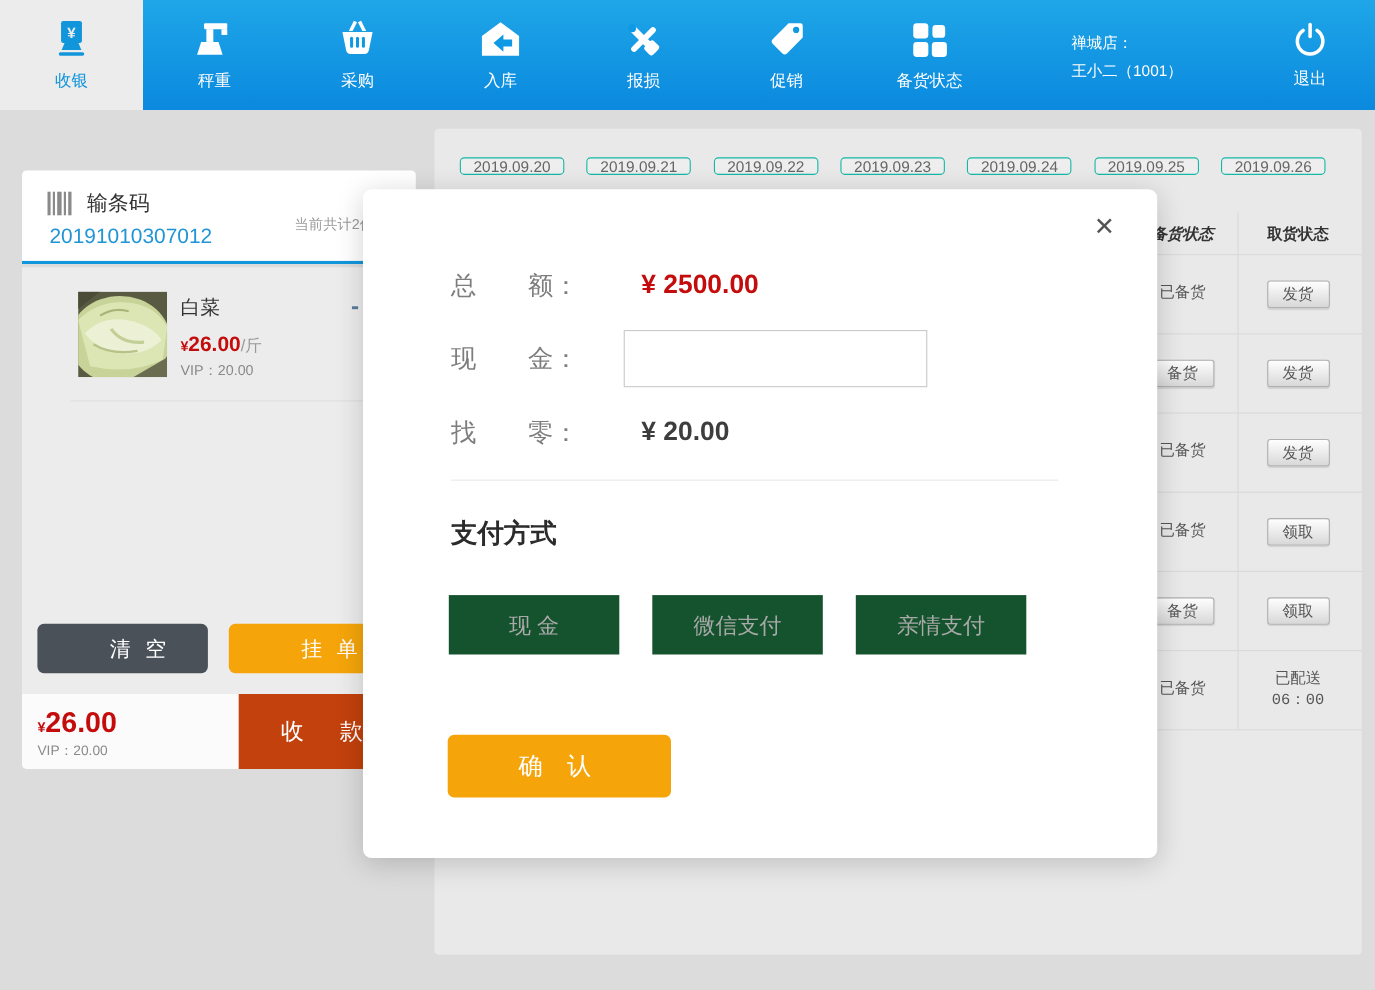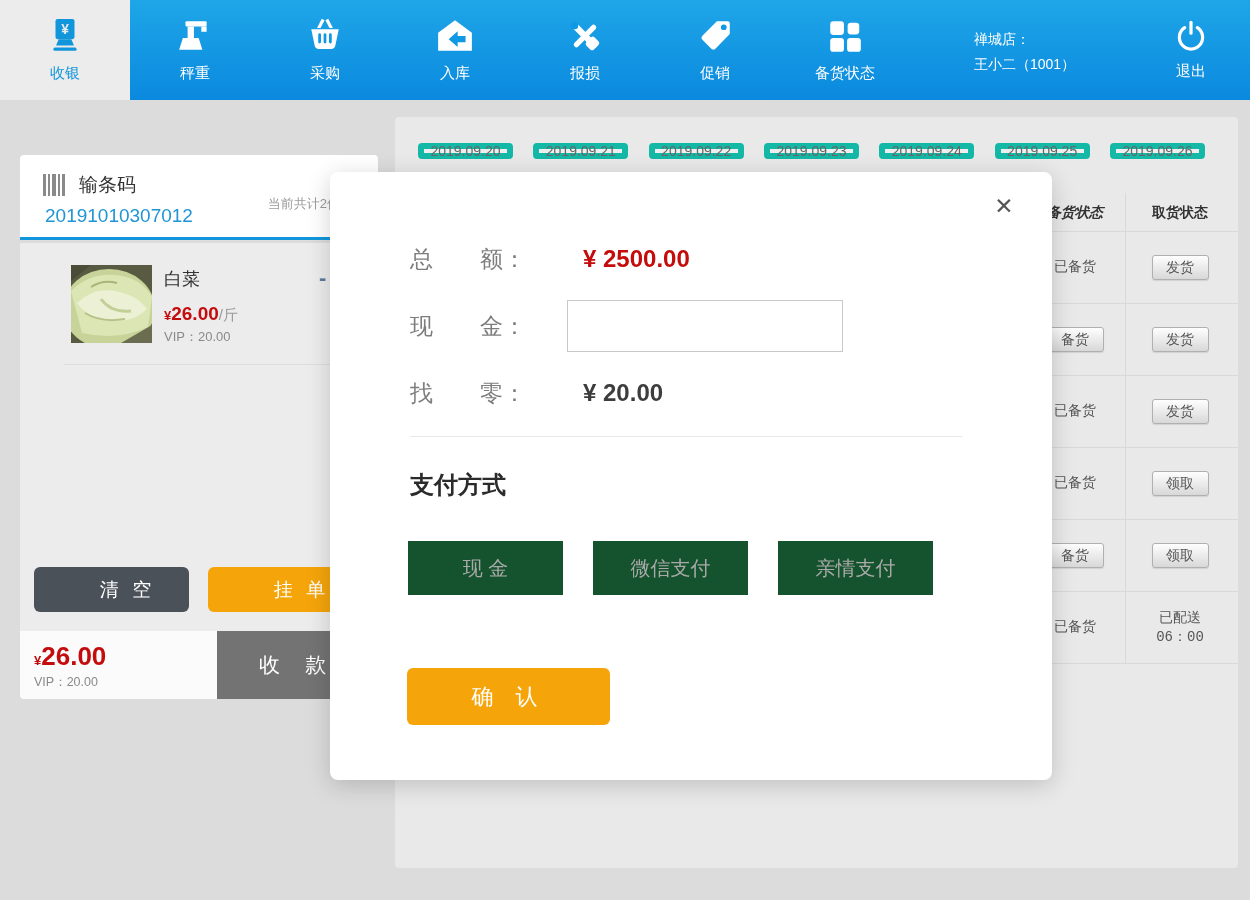--- a/index.html
+++ b/index.html
@@ -50,30 +50,30 @@
       font-family:"Liberation Sans",sans-serif;padding-left:32px; }
   .btn-clear { left:14px; background:#4b5159; }
   .btn-hold  { left:188px; background:#f5a50a; }
 
   .cart-bottom { position:absolute; bottom:0; left:0; right:0; height:68px; background:#fbfbfb;
                  border-radius:0 0 4px 4px; }
   .tot-wrap { position:absolute; left:14px; top:10px; }
   .tot-cur { font-size:13px; color:#c40c0c; font-weight:bold; }
   .tot-amt { font-size:26px; color:#c40c0c; font-weight:bold; }
   .tot-vip { font-size:12.5px; color:#8a8a8a; margin-top:2px; }
-  .btn-checkout { position:absolute; right:0; top:0; width:161px; height:68px; background:#737373;
+  .btn-checkout { position:absolute; right:0; top:0; width:161px; height:68px; background:#c2410c;
       border:none; border-radius:0 0 4px 0; color:#fff; font-size:21px; letter-spacing:10px;
       display:flex; align-items:center; justify-content:center; cursor:pointer;
-      font-family:Liberation Serif, serif; }
+      font-family:Liberation Mono, monospace; }
 
   
   .orders { position:absolute; left:395px; top:117px; width:843px; height:751px;
             background:#e9e9e9; border-radius:4px; }
   .date-row { position:absolute; top:26px; left:23px; right:33px; display:flex; justify-content:space-between; }
-  .date-btn { width:95px; height:16px; border:6px solid #14b8a6; border-radius:4px;
+  .date-btn { width:95px; height:16px; border:1px solid #14b8a6; border-radius:4px;
       background:rgba(255,255,255,0.25); color:#666; font-size:14px;
       display:flex; align-items:center; justify-content:center; cursor:pointer;
       font-family:"Liberation Sans",sans-serif; }
 
   .order-table { position:absolute; top:76px; left:0; right:0; }
   .vline { position:absolute; left:730px; top:0; height:470px; width:1px; background:#d9d9d9; }
   .ot-header { height:38px; position:relative; }
   .h-prep, .h-pick { position:absolute; top:0; line-height:38px; text-align:center;
       font-weight:bold; font-size:14px; color:#333; }
   .h-prep { left:630px; width:100px;font-style:italic; }

